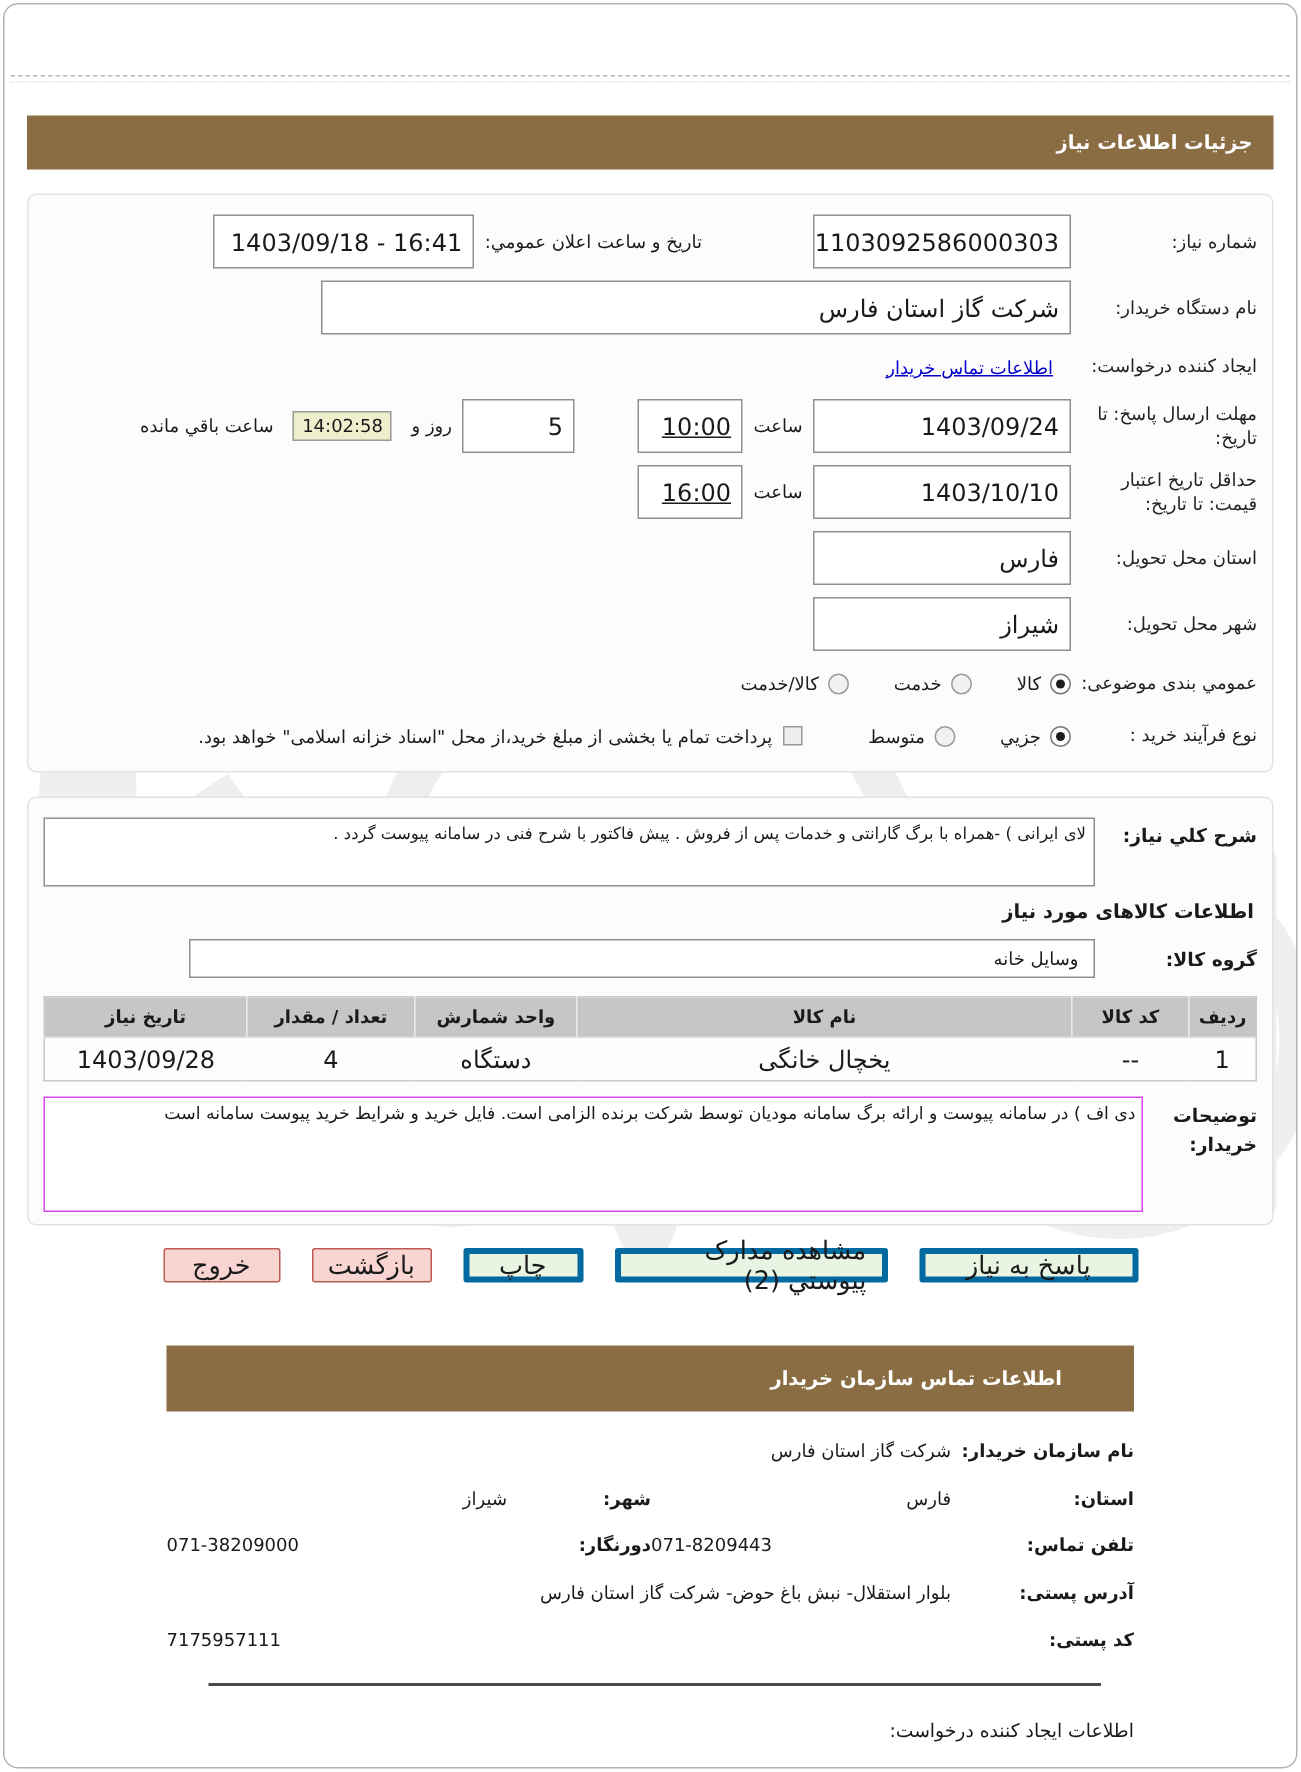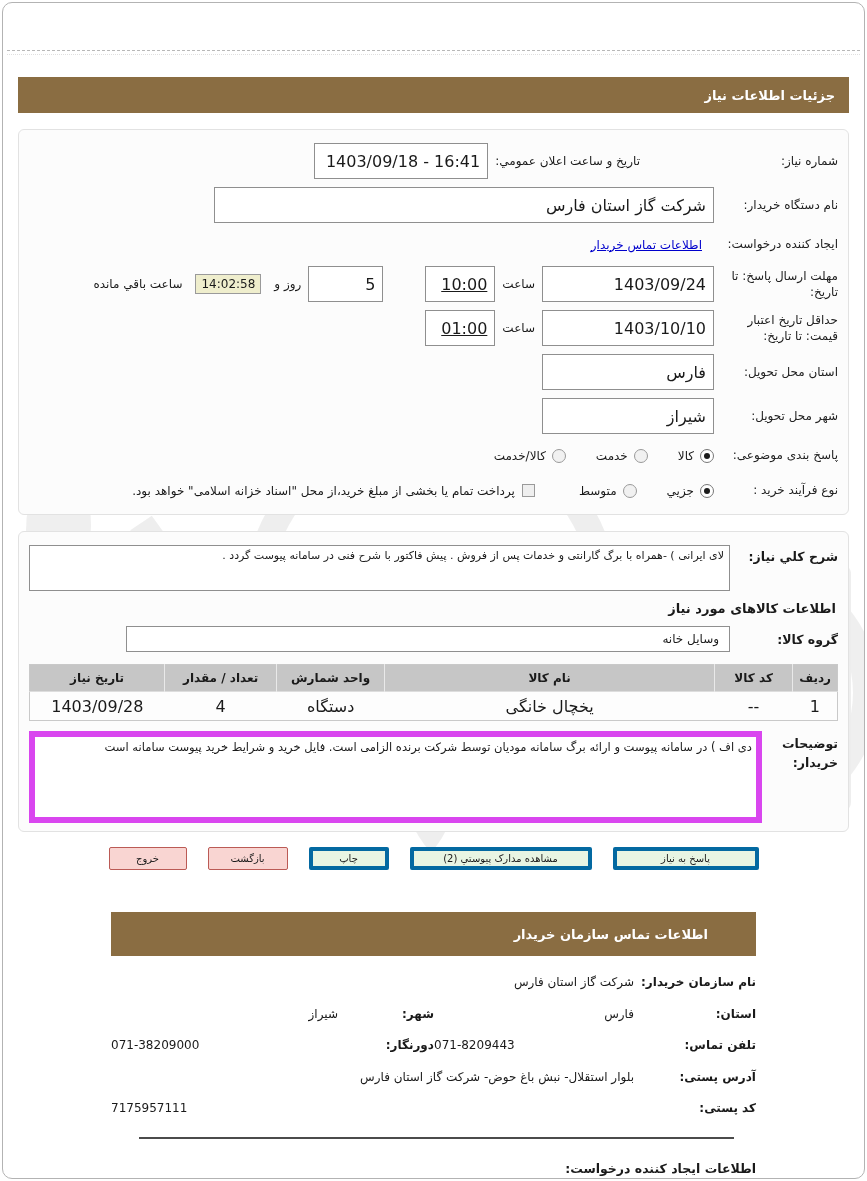--- a/index.html
+++ b/index.html
@@ -44,34 +44,34 @@
   .group-box { width:604px; border:1px solid #8f8f8f; background:#fff; height:26px; display:flex; align-items:center; padding:0 10px; }
 
   table.goods { width:100%; border-collapse:collapse; border:1px solid #c9c9c9; margin-bottom:10px; background:#fdfdfd; }
   table.goods th { background:#c6c6c6; font-size:12px; font-weight:bold; height:27px; border-left:1px solid #e9e9e9; padding:0 6px; }
   table.goods th:last-child { border-left:none; }
   table.goods td { height:29px; text-align:center; font-size:16px; border-top:1px solid #ddd; padding:0 6px; }
   .col-radif{width:44px;} .col-code{width:78px;} .col-name{width:330px;} .col-unit{width:108px;text-align:center;} .col-qty{width:112px;}
 
   .notes-row { display:flex; align-items:flex-start; }
   .notes-label { width:76px; flex:0 0 76px; font-weight:bold; font-size:12.5px; padding-top:4px; line-height:1.5; }
-  .notes-box { flex:1 1 auto; border:6px solid #d946ef; background:#fff; height:92px; padding:2px 4px; font-size:11.5px; line-height:1.45; overflow:hidden; }
+  .notes-box { flex:1 1 auto; border:1px solid #d946ef; background:#fff; height:77px; padding:2px 4px; font-size:11.5px; line-height:1.45; overflow:hidden; }
 
   .btn-row { display:flex; justify-content:center; align-items:center; gap:21px; margin-top:15px; }
-  .btn { height:23px; display:flex; align-items:center; justify-content:center; font-size:10px; border-radius:2px; cursor:pointer; padding:0 10px; }
+  .btn { height:23px; display:flex; align-items:center; justify-content:center; font-size:17px; border-radius:2px; cursor:pointer; padding:0 10px; }
   .btn.green { background:#e8f5e3; border:4px solid #0369a1; }
   .btn.pink  { background:#f9d5d2; border:1px solid #bb5a55; }
   .btn.b-answer{ width:146px; } .btn.b-docs{ width:182px; } .btn.b-print{ width:80px; } .btn.b-back{ width:80px; } .btn.b-exit{ width:78px; }
 
   .contact { width:645px; margin:17px auto 0; font-size:12px; }
   .crow { display:grid; grid-template-columns:122px 200px 96px 1fr; align-items:center; margin-bottom:13.5px; min-height:18px; }
   .crow .clabel { font-weight:bold; }
   .crow .cspan { grid-column: 2 / 5; }
   .divider { margin:20px 22px 0 28px; border-top:2px solid #4b4b4b; }
-  .sub-heading { font-weight:bold; font-size:12.5px; margin:22px 0 20px 0; }
+  .sub-heading { font-weight:normal; font-size:12.5px; margin:22px 0 20px 0; }
 </style>
 </head>
 <body>
 
 <div class="page">
 
   <svg class="wm" width="863" height="1177" viewBox="0 0 863 1177">
     <g fill="none" stroke="#ececec" stroke-width="26" opacity="0.85">
       <circle cx="430" cy="600" r="175"></circle>
       <circle cx="745" cy="690" r="120"></circle>
@@ -93,20 +93,23 @@
     <div class="dashline2"></div>
 
     <div class="bar bar1">
       <span>جزئیات اطلاعات نیاز</span>
     </div>
 
     <div class="panel">
 
       <div class="frow">
         <div class="flabel">شماره نیاز:</div>
+        <div class="fbox w170">
+            <span class="num">1103092586000303</span>
+          </div>
         <div class="mini-label" style="margin-right:74px;">تاریخ و ساعت اعلان عمومي:</div>
         <div class="fbox" style="width:174px;">
             <span class="num">1403/09/18 - 16:41</span>
           </div>
       </div>
 
       <div class="frow">
         <div class="flabel">نام دستگاه خریدار:</div>
         <div class="fbox" style="width:500px;">
             <span>شرکت گاز استان فارس</span>
@@ -137,40 +140,40 @@
         <span class="mini-label">ساعت باقي مانده</span>
       </div>
 
       <div class="frow">
         <div class="flabel">حداقل تاریخ اعتبار قیمت: تا تاریخ:</div>
         <div class="fbox w170">
             <span class="num">1403/10/10</span>
           </div>
         <span class="mini-label">ساعت</span>
         <div class="fbox w70">
-            <span class="num">01:00</span>
+            <span class="num">16:00</span>
           </div>
       </div>
 
       <div class="frow">
         <div class="flabel">استان محل تحویل:</div>
         <div class="fbox w170">
             <span>فارس</span>
           </div>
       </div>
 
       <div class="frow">
         <div class="flabel">شهر محل تحویل:</div>
         <div class="fbox w170">
             <span>شیراز</span>
           </div>
       </div>
 
       <div class="frow">
-        <div class="flabel">پاسخ بندی موضوعی:</div>
+        <div class="flabel">عمومي بندی موضوعی:</div>
         <div class="opt">
           <span class="radio sel"></span>
           <span>کالا</span>
         </div>
         <div class="opt">
           <span class="radio"></span>
           <span>خدمت</span>
         </div>
         <div class="opt">
           <span class="radio"></span>

